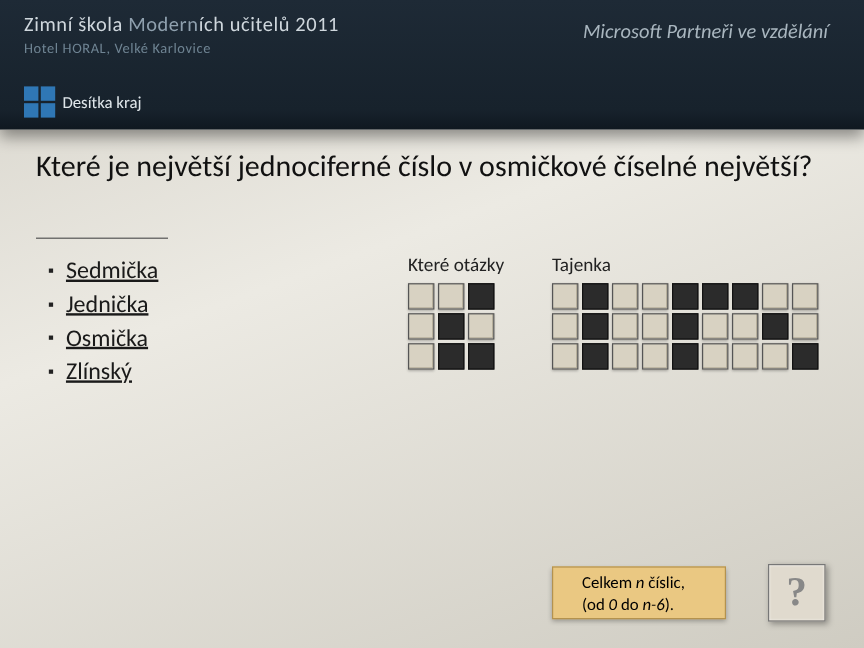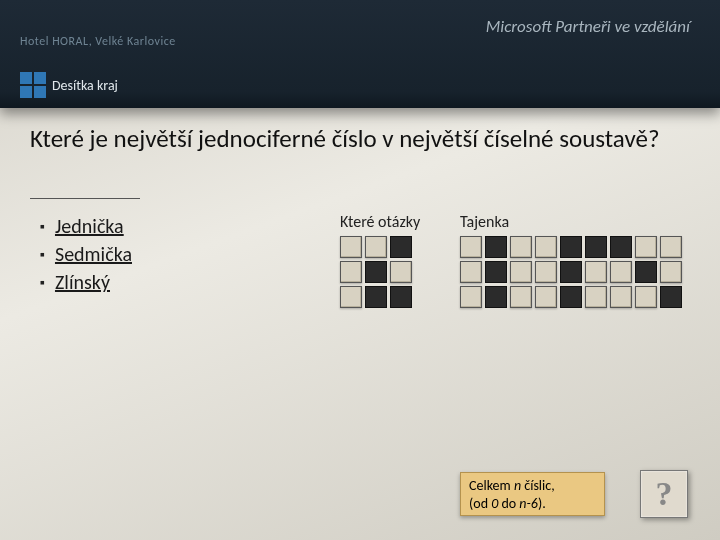--- a/index.html
+++ b/index.html
@@ -44,60 +44,64 @@
     border:1px solid #555;
     box-shadow: inset -1px -1px 0 #b7b09c, 0 1px 2px rgba(0,0,0,0.25);
   }
   .cell.dark { background:#2b2b2b; border-color:#111; box-shadow:none; }
   .footer-box {
     position:absolute; left:460px; top:472px;
     width:145px; height:44px;
     background:#eac882;
     border:1px solid #b4924e;
     box-shadow: 0 2px 4px rgba(0,0,0,0.3);
-    padding:4px 8px;
+    padding:4px 24px;
     font-size:14px; line-height:1.25;
   }
   .footer-box em { font-style:italic; }
   .qmark {
     position:absolute; right:32px; top:470px;
     width:48px; height:48px;
     background:#e0dace;
     border:1px solid #777;
     box-shadow: 2px 2px 5px rgba(0,0,0,0.35), inset 0 0 2px #fff;
     color:#888; font-size:34px; font-weight:bold;
     display:flex; align-items:center; justify-content:center;
     font-family: Georgia, serif;
   }
 </style>
 </head>
 <body>
 
 <div class="slide">
 
   <div class="header">
+    <div class="hdr-title">
+      <span>Zimní škola </span><span class="light">Modern</span><span>ích učitelů 2011</span>
+    </div>
     <div class="hdr-sub">Hotel HORAL, Velké Karlovice</div>
     <div class="hdr-partner">Microsoft Partneři ve vzdělání</div>
     <div class="logo">
       <div class="logo-sq">
         <div></div>
           <div></div>
           <div></div>
           <div></div>
       </div>
       <span class="logo-txt">Desítka kraj</span>
     </div>
   </div>
 
-  <div class="question">Které je největší jednociferné číslo v největší číselné soustavě?</div>
+  <div class="question">Které je největší jednociferné číslo v osmičkové číselné největší?</div>
   <div class="hr"></div>
 
   <ul class="answers">
+    <li><span class="txt">Sedmička</span></li>
     <li><span class="txt">Jednička</span></li>
-    <li><span class="txt">Sedmička</span></li>
+    <li><span class="txt">Osmička</span></li>
     <li><span class="txt">Zlínský</span></li>
   </ul>
 
   <div id="lbl-cislo" class="col-label">Které otázky</div>
   <div id="lbl-tajenka" class="col-label">Tajenka</div>
 
   <div id="grid-left" class="grid">
       <div class="cell"></div>
       <div class="cell"></div>
       <div class="cell dark"></div>

